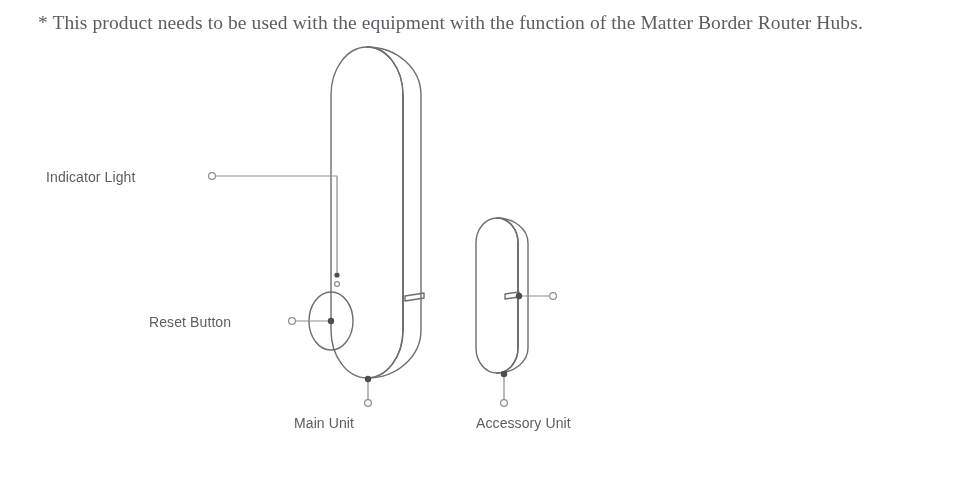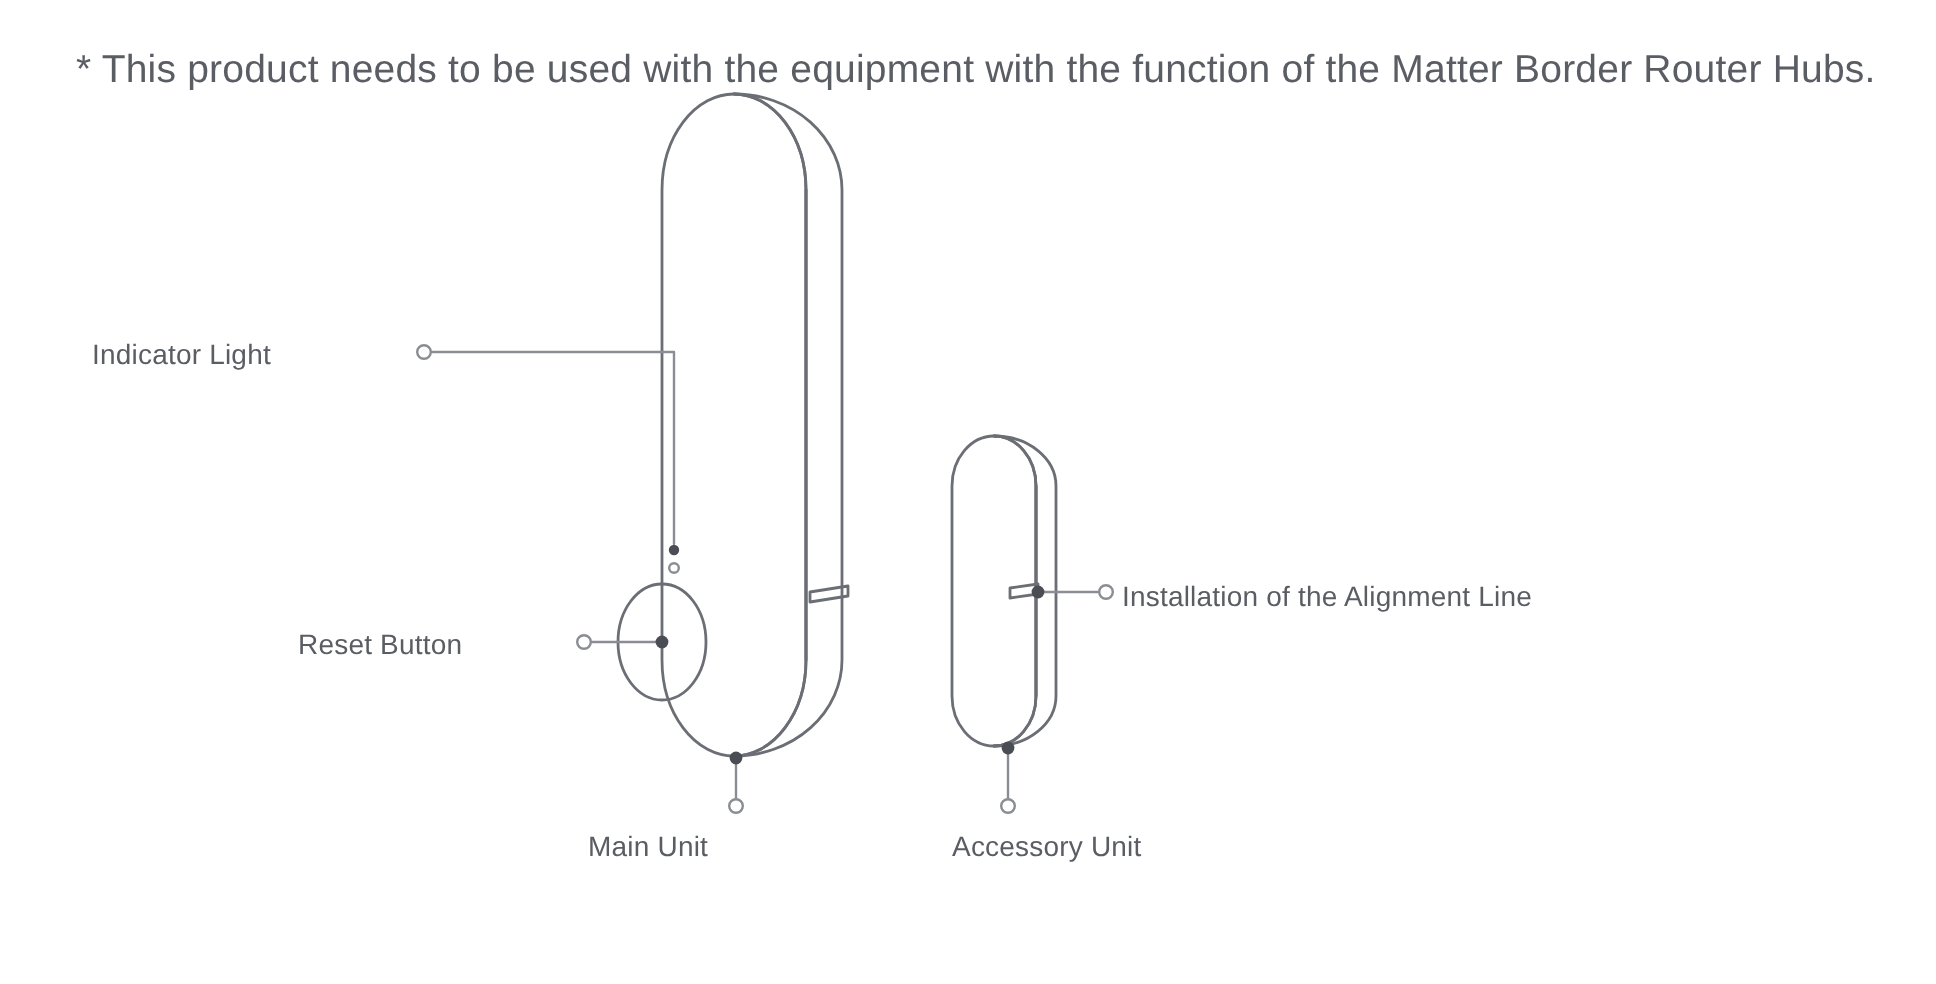--- a/index.html
+++ b/index.html
@@ -27,22 +27,23 @@
     position: absolute;
     font-size: 19.5px;
     line-height: 30px;
     color: #5a5d63;
     white-space: pre-wrap;
     letter-spacing: 0.1px;
   }
 
   #note-top {
     left: 38px;
-    top: 20px;
+    top: 8px;
     width: 900px;
+    font-family: Liberation Serif, serif;
   }
 
   #note-bottom {
     left: 45px;
     top: 452px;
     width: 900px;
   }
 
   .diagram-label {
     position: absolute;
@@ -181,20 +182,19 @@
         <circle cx="504" cy="403" r="3.4" fill="#ffffff" stroke="#8a8d93" stroke-width="1.2"></circle>
       </g>
 
     </g>
   </svg>
 
   <div class="diagram-label" id="label-indicator-light">Indicator Light</div>
 
   <div class="diagram-label" id="label-reset-button">Reset Button</div>
 
-  <div class="diagram-label" id="label-alignment">Installation of the Alignment Line</div>
 
   <div class="diagram-label" id="label-main-unit">Main Unit</div>
 
   <div class="diagram-label" id="label-accessory-unit">Accessory Unit</div>
 
 
 </div>
 
 </body></html>

